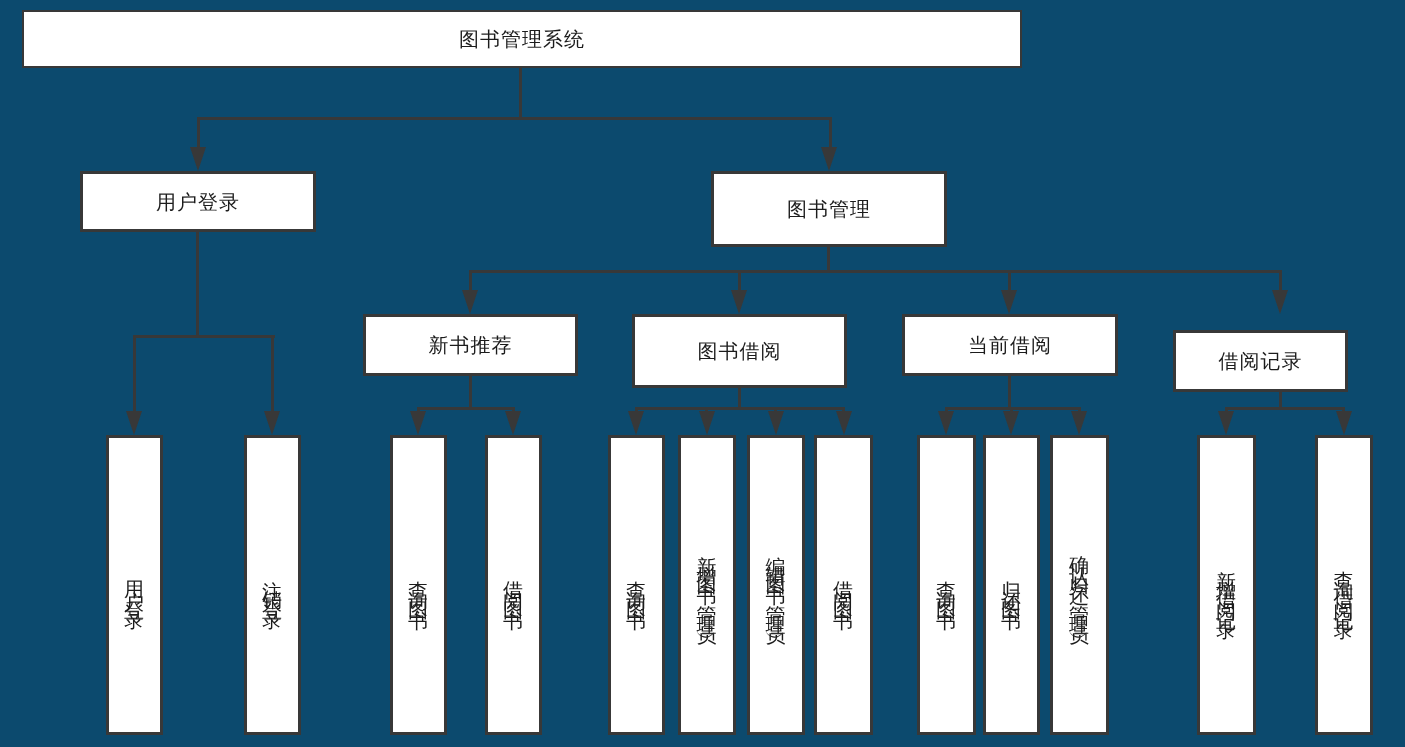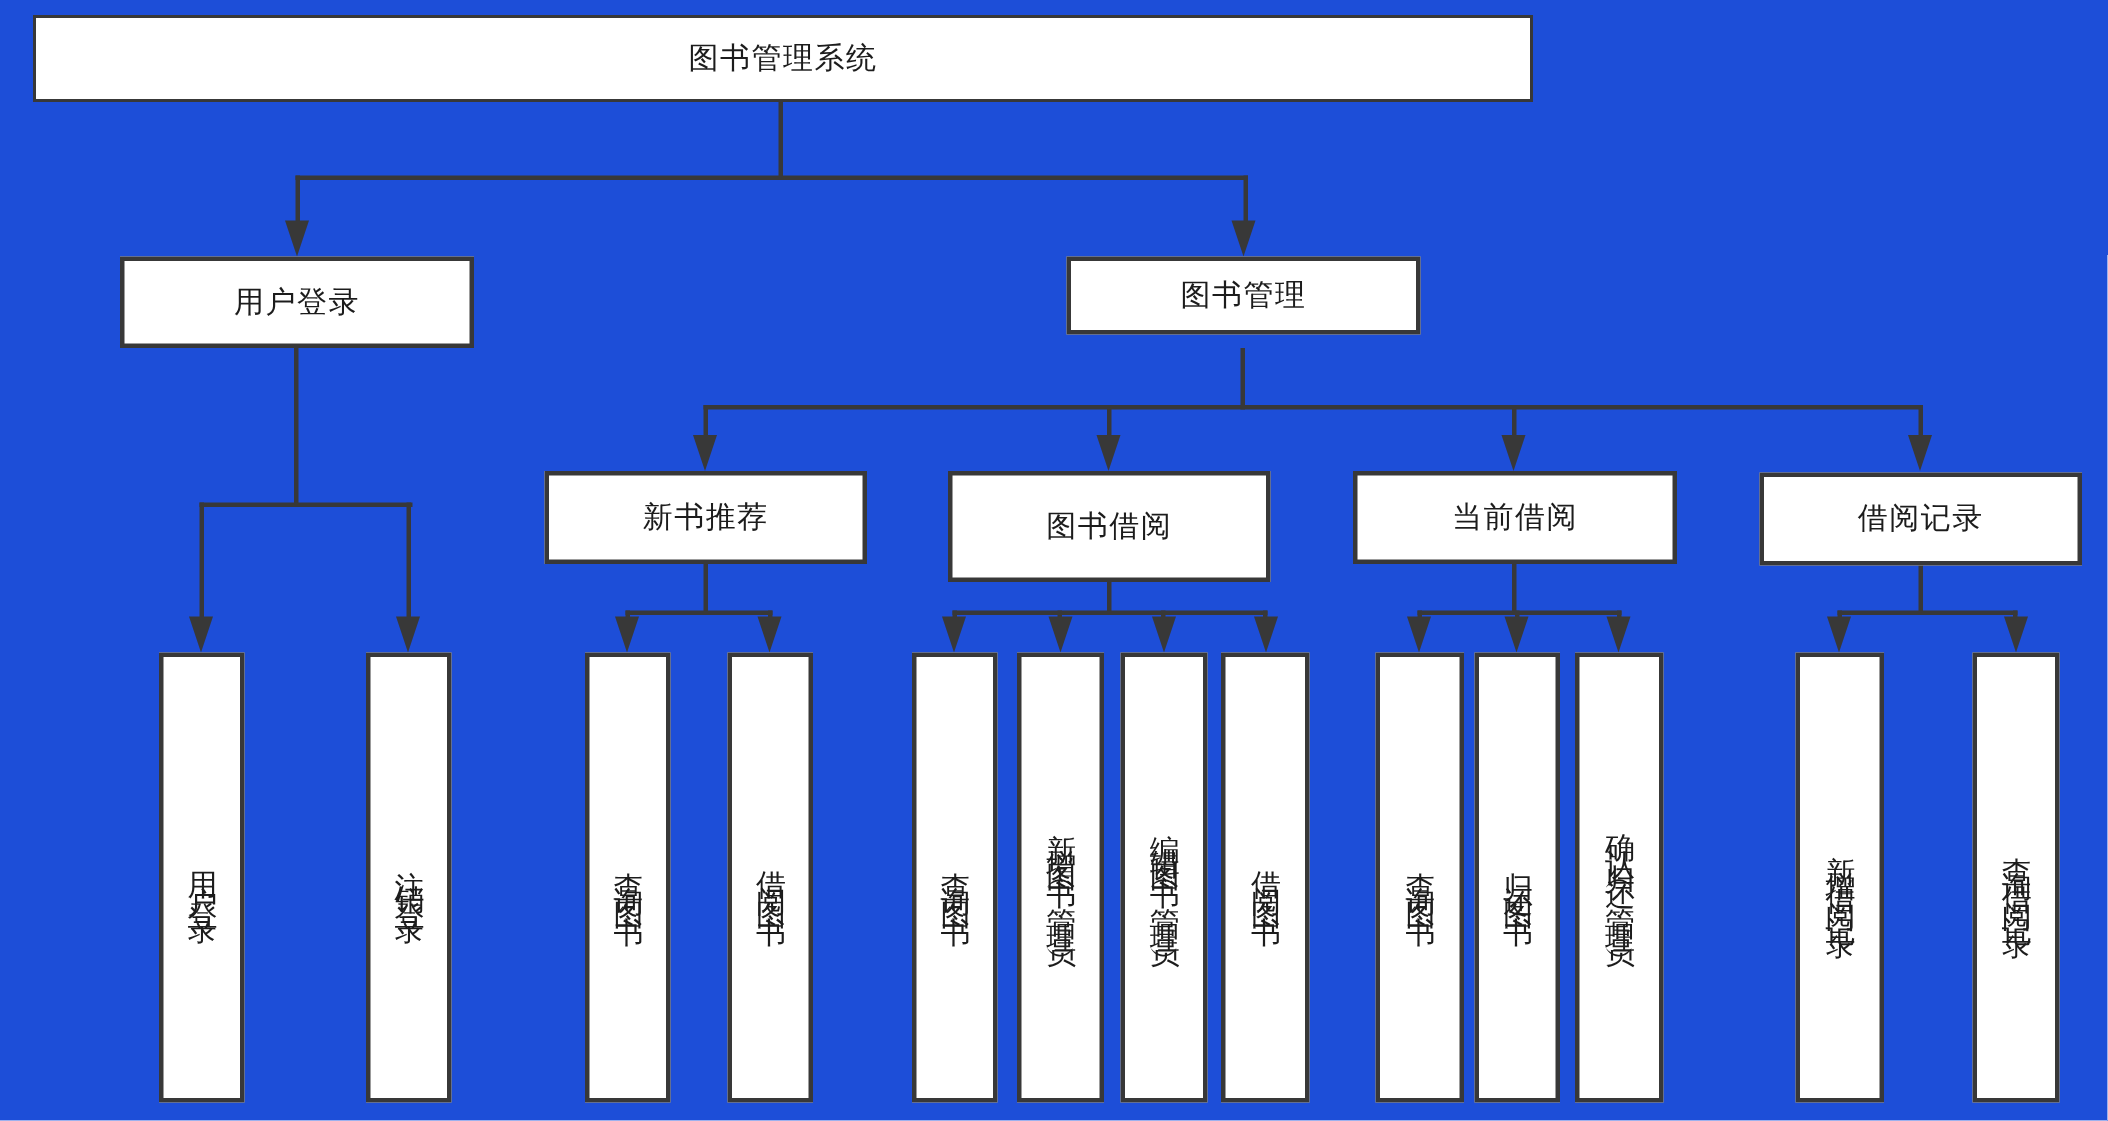--- a/index.html
+++ b/index.html
@@ -1,17 +1,17 @@
 <!DOCTYPE html>
 <html><head>
 <meta charset="utf-8">
 <style>
   html,body{margin:0;padding:0;background:#ffffff;}
   .canvas{
-    position:relative;width:1405px;height:747px;background:#1d4ed8;overflow:hidden;
+    position:relative;width:1405px;height:747px;background:#0c4a6e;overflow:hidden;
     font-family:"Liberation Sans","DejaVu Sans",sans-serif;
   }
   .box{
     position:absolute;background:#ffffff;border:3px solid #383838;box-sizing:border-box;
     display:flex;align-items:center;justify-content:center;z-index:2;
   }
   .box.thin{border-width:2px;}
   .hlabel{
     font-size:20px;color:#1c1c1c;letter-spacing:1px;white-space:nowrap;line-height:1;
   }
@@ -35,34 +35,34 @@
 
 <div class="canvas">
 
   <div class="box thin" style="left:22px;top:10px;width:1000px;height:58px">
     <span class="hlabel">图书管理系统</span>
   </div>
 
   <div class="box" style="left:80px;top:171px;width:236px;height:61px">
     <span class="hlabel">用户登录</span>
   </div>
-  <div class="box" style="left:711px;top:171px;width:236px;height:52px">
+  <div class="box" style="left:711px;top:171px;width:236px;height:76px">
     <span class="hlabel">图书管理</span>
   </div>
 
   <div class="box" style="left:363px;top:314px;width:215px;height:62px">
     <span class="hlabel">新书推荐</span>
   </div>
   <div class="box" style="left:632px;top:314px;width:215px;height:74px">
     <span class="hlabel">图书借阅</span>
   </div>
   <div class="box" style="left:902px;top:314px;width:216px;height:62px">
     <span class="hlabel">当前借阅</span>
   </div>
-  <div class="box" style="left:1173px;top:315px;width:215px;height:62px">
+  <div class="box" style="left:1173px;top:330px;width:175px;height:62px">
     <span class="hlabel">借阅记录</span>
   </div>
 
   <div class="box" style="left:106px;top:435px;width:57px;height:300px">
     <span class="vlabel">用户登录</span>
   </div>
   <div class="box" style="left:244px;top:435px;width:57px;height:300px">
     <span class="vlabel">注销登录</span>
   </div>
 

